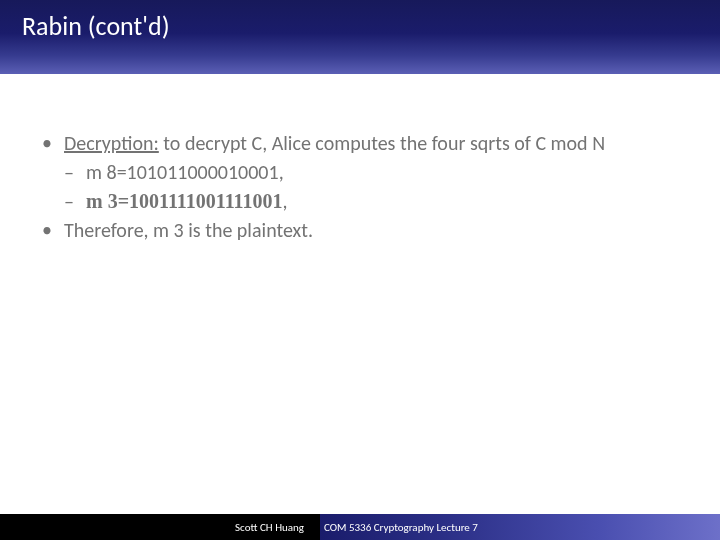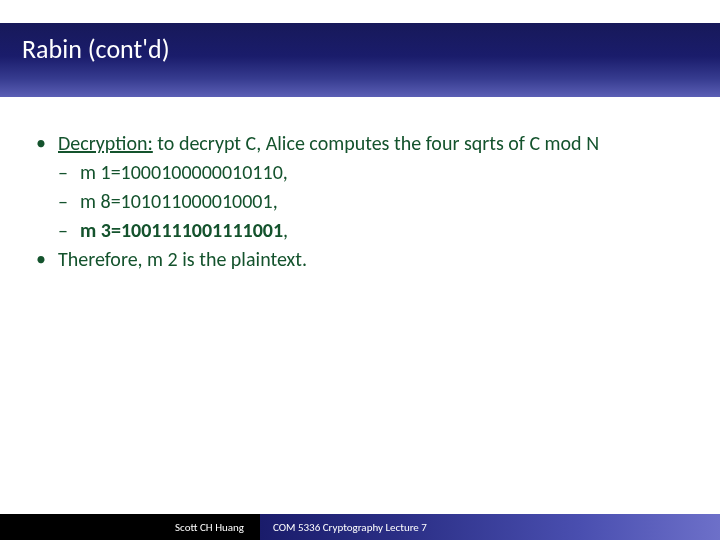--- a/index.html
+++ b/index.html
@@ -5,100 +5,98 @@
   * { margin: 0; padding: 0; box-sizing: border-box; }
   html, body { width: 720px; height: 540px; font-family: Calibri, "Segoe UI", Arial, sans-serif; background: #fff; overflow: hidden; }
   .slide { width: 720px; height: 540px; position: relative; background: #fff; }
   .title-band {
     position: absolute;
     top: 0; left: 0; right: 0;
     height: 74px;
     background: linear-gradient(#17195a 0%, #1a1c6b 45%, #363b8f 75%, #5b5fb5 100%);
     display: flex;
     align-items: flex-start;
-    margin-top: 23px;
   }
   .title-text {
     color: #fff;
     font-size: 26px;
     font-weight: 400;
     padding: 10px 0 0 22px;
   }
   .content {
     position: absolute;
     top: 130px;
-    left: 36px;
+    left: 42px;
     right: 30px;
-    color: #14532d;
+    color: #737373;
     font-size: 20px;
     line-height: 1.35;
   }
   .content ul { list-style: none; }
   .content li.bullet { position: relative; padding-left: 22px; margin-bottom: 2px; }
   .content li.bullet::before {
     content: "•";
     position: absolute;
     left: 0; top: 0;
     font-size: 20px;
   }
   .content li.dash { position: relative; padding-left: 22px; margin-left: 22px; margin-bottom: 2px; }
   .content li.dash::before {
     content: "–";
     position: absolute;
     left: 0; top: 0;
     font-size: 20px;
   }
   .u { text-decoration: underline; }
-  .b { font-weight: 700; }
+  .b { font-weight: 700; font-family: Liberation Serif, serif; }
   .footer {
     position: absolute;
     bottom: 0; left: 0; right: 0;
     height: 26px;
     display: flex;
   }
   .footer-left {
-    width: 260px;
+    width: 320px;
     background: #000;
     color: #fff;
     font-size: 11px;
     display: flex;
     align-items: center;
     justify-content: flex-end;
     padding-right: 16px;
   }
   .footer-right {
     flex: 1;
     background: linear-gradient(90deg, #1a1c6b 0%, #2a2e85 30%, #4a4fb0 70%, #6d70c9 100%);
     color: #fff;
     font-size: 11px;
     display: flex;
     align-items: center;
-    padding-left: 13px;
+    padding-left: 4px;
   }
 </style>
 </head>
 <body>
 
 <div class="slide">
 
   <div class="title-band">
     <div class="title-text">Rabin (cont'd)</div>
   </div>
 
   <div class="content">
     <ul>
       <li class="bullet">
         <span class="u">Decryption:</span><span> to decrypt C, Alice computes the four sqrts of C mod N</span>
       </li>
-      <li class="dash">m 1=1000100000010110,</li>
       <li class="dash">m 8=101011000010001,</li>
       <li class="dash">
         <span class="b">m 3=1001111001111001</span><span>,</span>
       </li>
-      <li class="bullet">Therefore, m 2 is the plaintext.</li>
+      <li class="bullet">Therefore, m 3 is the plaintext.</li>
     </ul>
   </div>
 
   <div class="footer">
     <div class="footer-left">Scott CH Huang</div>
     <div class="footer-right">COM 5336 Cryptography Lecture 7</div>
   </div>
 
 </div>
 

